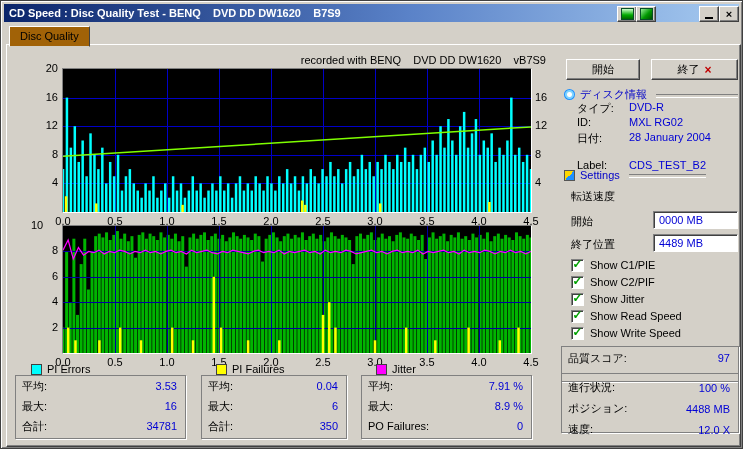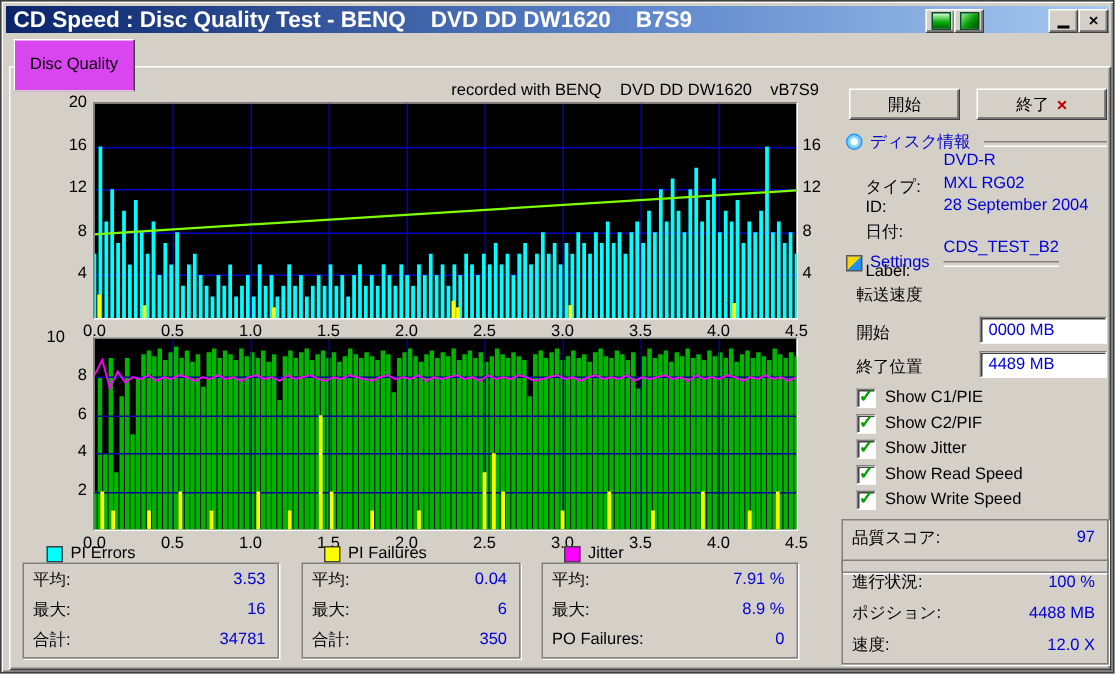--- a/index.html
+++ b/index.html
@@ -3,31 +3,31 @@
 <meta charset="utf-8">
 <style>
   html,body{margin:0;padding:0;background:#808080;}
   .window{position:relative;width:743px;height:449px;background:#D4D0C8;
     font-family:"Liberation Sans",sans-serif;font-size:11px;color:#000;
     border:1px solid #404040;box-sizing:border-box;
     box-shadow:inset 1px 1px 0 #FFFFFF, inset -1px -1px 0 #808080;overflow:hidden;}
   .titlebar{position:absolute;left:3px;top:3px;right:3px;height:18px;
     background:linear-gradient(to right,#0A246A,#5A82C8 55%,#A6CAF0);
     display:flex;align-items:center;}
-  .title-text{color:#FFF;font-weight:bold;padding-left:5px;white-space:pre;font-size:15px;}
+  .title-text{color:#FFF;font-weight:bold;padding-left:5px;white-space:pre;font-size:11px;}
   .tb-btn{position:absolute;top:5px;width:18px;height:14px;background:#D4D0C8;
     border:1px solid;border-color:#FFF #404040 #404040 #FFF;
     box-shadow:inset -1px -1px 0 #808080;display:flex;align-items:center;justify-content:center;
     font-size:10px;line-height:10px;cursor:default;}
   .g-icon{width:11px;height:10px;background:linear-gradient(180deg,#CCFFCC 0%,#00AA00 60%,#006600 100%);border:1px solid #064d26;}
   .g2{background:linear-gradient(135deg,#99EE99 0%,#009900 55%,#004d00 100%);}
   .min-glyph{width:8px;height:2px;background:#000;margin-top:7px;}
   .x-glyph{font-weight:bold;font-size:11px;}
-  .tab{position:absolute;left:8px;top:25px;height:19px;line-height:18px;padding:7px 10px;
-    background:#d946ef;border:1px solid;border-color:#FFF #404040 #D4D0C8 #FFF;z-index:3;}
+  .tab{position:absolute;left:8px;top:25px;height:19px;line-height:18px;padding:0 10px;
+    background:#a16207;border:1px solid;border-color:#FFF #404040 #D4D0C8 #FFF;z-index:3;}
   .panel{position:absolute;left:5px;top:43px;width:733px;height:401px;background:#D4D0C8;
     border:1px solid;border-color:#FFF #404040 #404040 #FFF;box-shadow:inset -1px -1px 0 #808080;z-index:1;}
   .chart-header{position:absolute;left:62px;top:53px;width:483px;text-align:right;white-space:pre;z-index:2;}
   .chart-block{position:absolute;z-index:2;}
   .plot{border:1px solid;border-color:#808080 #FFF #FFF #808080;}
   .plot svg{display:block;}
   .tick{position:absolute;font-size:11px;color:#000;white-space:nowrap;}
   .legend-item{position:absolute;display:flex;align-items:center;gap:5px;z-index:2;}
   .swatch{width:9px;height:9px;border:1px solid #404040;}
   .statbox{position:absolute;border:1px solid #808080;box-shadow:1px 1px 0 #FFF;z-index:2;box-sizing:border-box;}
@@ -37,21 +37,21 @@
     box-shadow:inset -1px -1px 0 #808080;display:flex;align-items:center;justify-content:center;gap:5px;
     font-family:"Liberation Sans",sans-serif;font-size:11px;z-index:2;cursor:default;}
   .exit-x{color:#C00000;font-weight:bold;font-size:12px;}
   .grp-hd{position:absolute;display:flex;align-items:center;gap:5px;z-index:2;}
   .grp-title{color:#0000C8;}
   .grp-line{flex:1;height:2px;border-top:1px solid #808080;border-bottom:1px solid #FFF;margin-left:4px;margin-top:2px;}
   .disc-icon{width:11px;height:11px;border-radius:50%;flex:0 0 11px;
     background:radial-gradient(circle at 50% 50%, #FFF 0 2px, #7FD4FF 3px 4px, #1E90FF 5px);}
   .settings-icon{width:11px;height:11px;flex:0 0 11px;background:linear-gradient(135deg,#FFD700 50%,#1E90FF 50%);border:1px solid #555;box-sizing:border-box;}
   .info-row{position:absolute;left:576px;width:161px;display:flex;z-index:2;}
-  .info-row .lbl{width:52px;flex:0 0 52px;margin-top:16px;}
+  .info-row .lbl{width:52px;flex:0 0 52px;}
   .plabel{position:absolute;z-index:2;}
   .field{position:absolute;width:85px;height:18px;background:#FFF;border:1px solid;border-color:#808080 #FFF #FFF #808080;
     box-shadow:inset 1px 1px 0 #404040;color:#0000D4;padding:2px 5px;box-sizing:border-box;z-index:2;}
   .combo{position:absolute;width:85px;height:20px;background:#FFF;border:1px solid;border-color:#808080 #FFF #FFF #808080;
     box-shadow:inset 1px 1px 0 #404040;display:flex;box-sizing:border-box;z-index:2;}
   .combo-text{flex:1;padding:2px 4px;}
   .combo-btn{width:16px;background:#D4D0C8;border:1px solid;border-color:#FFF #404040 #404040 #FFF;
     display:flex;align-items:center;justify-content:center;font-size:7px;}
   .cb-row{position:absolute;left:570px;display:flex;align-items:center;gap:6px;z-index:2;height:14px;}
   .cb{width:13px;height:13px;background:#FFF;border:1px solid;border-color:#808080 #FFF #FFF #808080;
@@ -521,21 +521,21 @@
   <div class="info-row" style="top:100px">
     <span class="lbl">タイプ:</span>
     <span class="val">DVD-R</span>
   </div>
   <div class="info-row" style="top:115px">
     <span class="lbl">ID:</span>
     <span class="val">MXL RG02</span>
   </div>
   <div class="info-row" style="top:130px">
     <span class="lbl">日付:</span>
-    <span class="val">28 September 2004</span>
+    <span class="val">28 January 2004</span>
   </div>
   <div class="info-row" style="top:158px">
     <span class="lbl">Label:</span>
     <span class="val">CDS_TEST_B2</span>
   </div>
 
   <div class="grp-hd" style="left:563px;top:168px;width:142px">
     <span class="settings-icon"></span>
     <span class="grp-title">Settings</span>
     <span class="grp-line"></span>
@@ -580,21 +580,21 @@
     <span>Show Write Speed</span>
   </div>
 
   <div class="statbox" style="left:560px;top:345px;width:178px;height:36px">
     <div class="srow" style="height:22px">
       <span class="lbl">品質スコア:</span>
       <span class="val">97</span>
     </div>
   </div>
 
-  <div class="statbox" style="left:560px;top:372px;width:178px;height:70px;padding-top:3px">
+  <div class="statbox" style="left:560px;top:372px;width:178px;height:60px;padding-top:3px">
     <div class="srow" style="height:21px">
       <span class="lbl">進行状況:</span>
       <span class="val">100 %</span>
     </div>
     <div class="srow" style="height:21px">
       <span class="lbl">ポジション:</span>
       <span class="val">4488 MB</span>
     </div>
     <div class="srow" style="height:21px">
       <span class="lbl">速度:</span>

